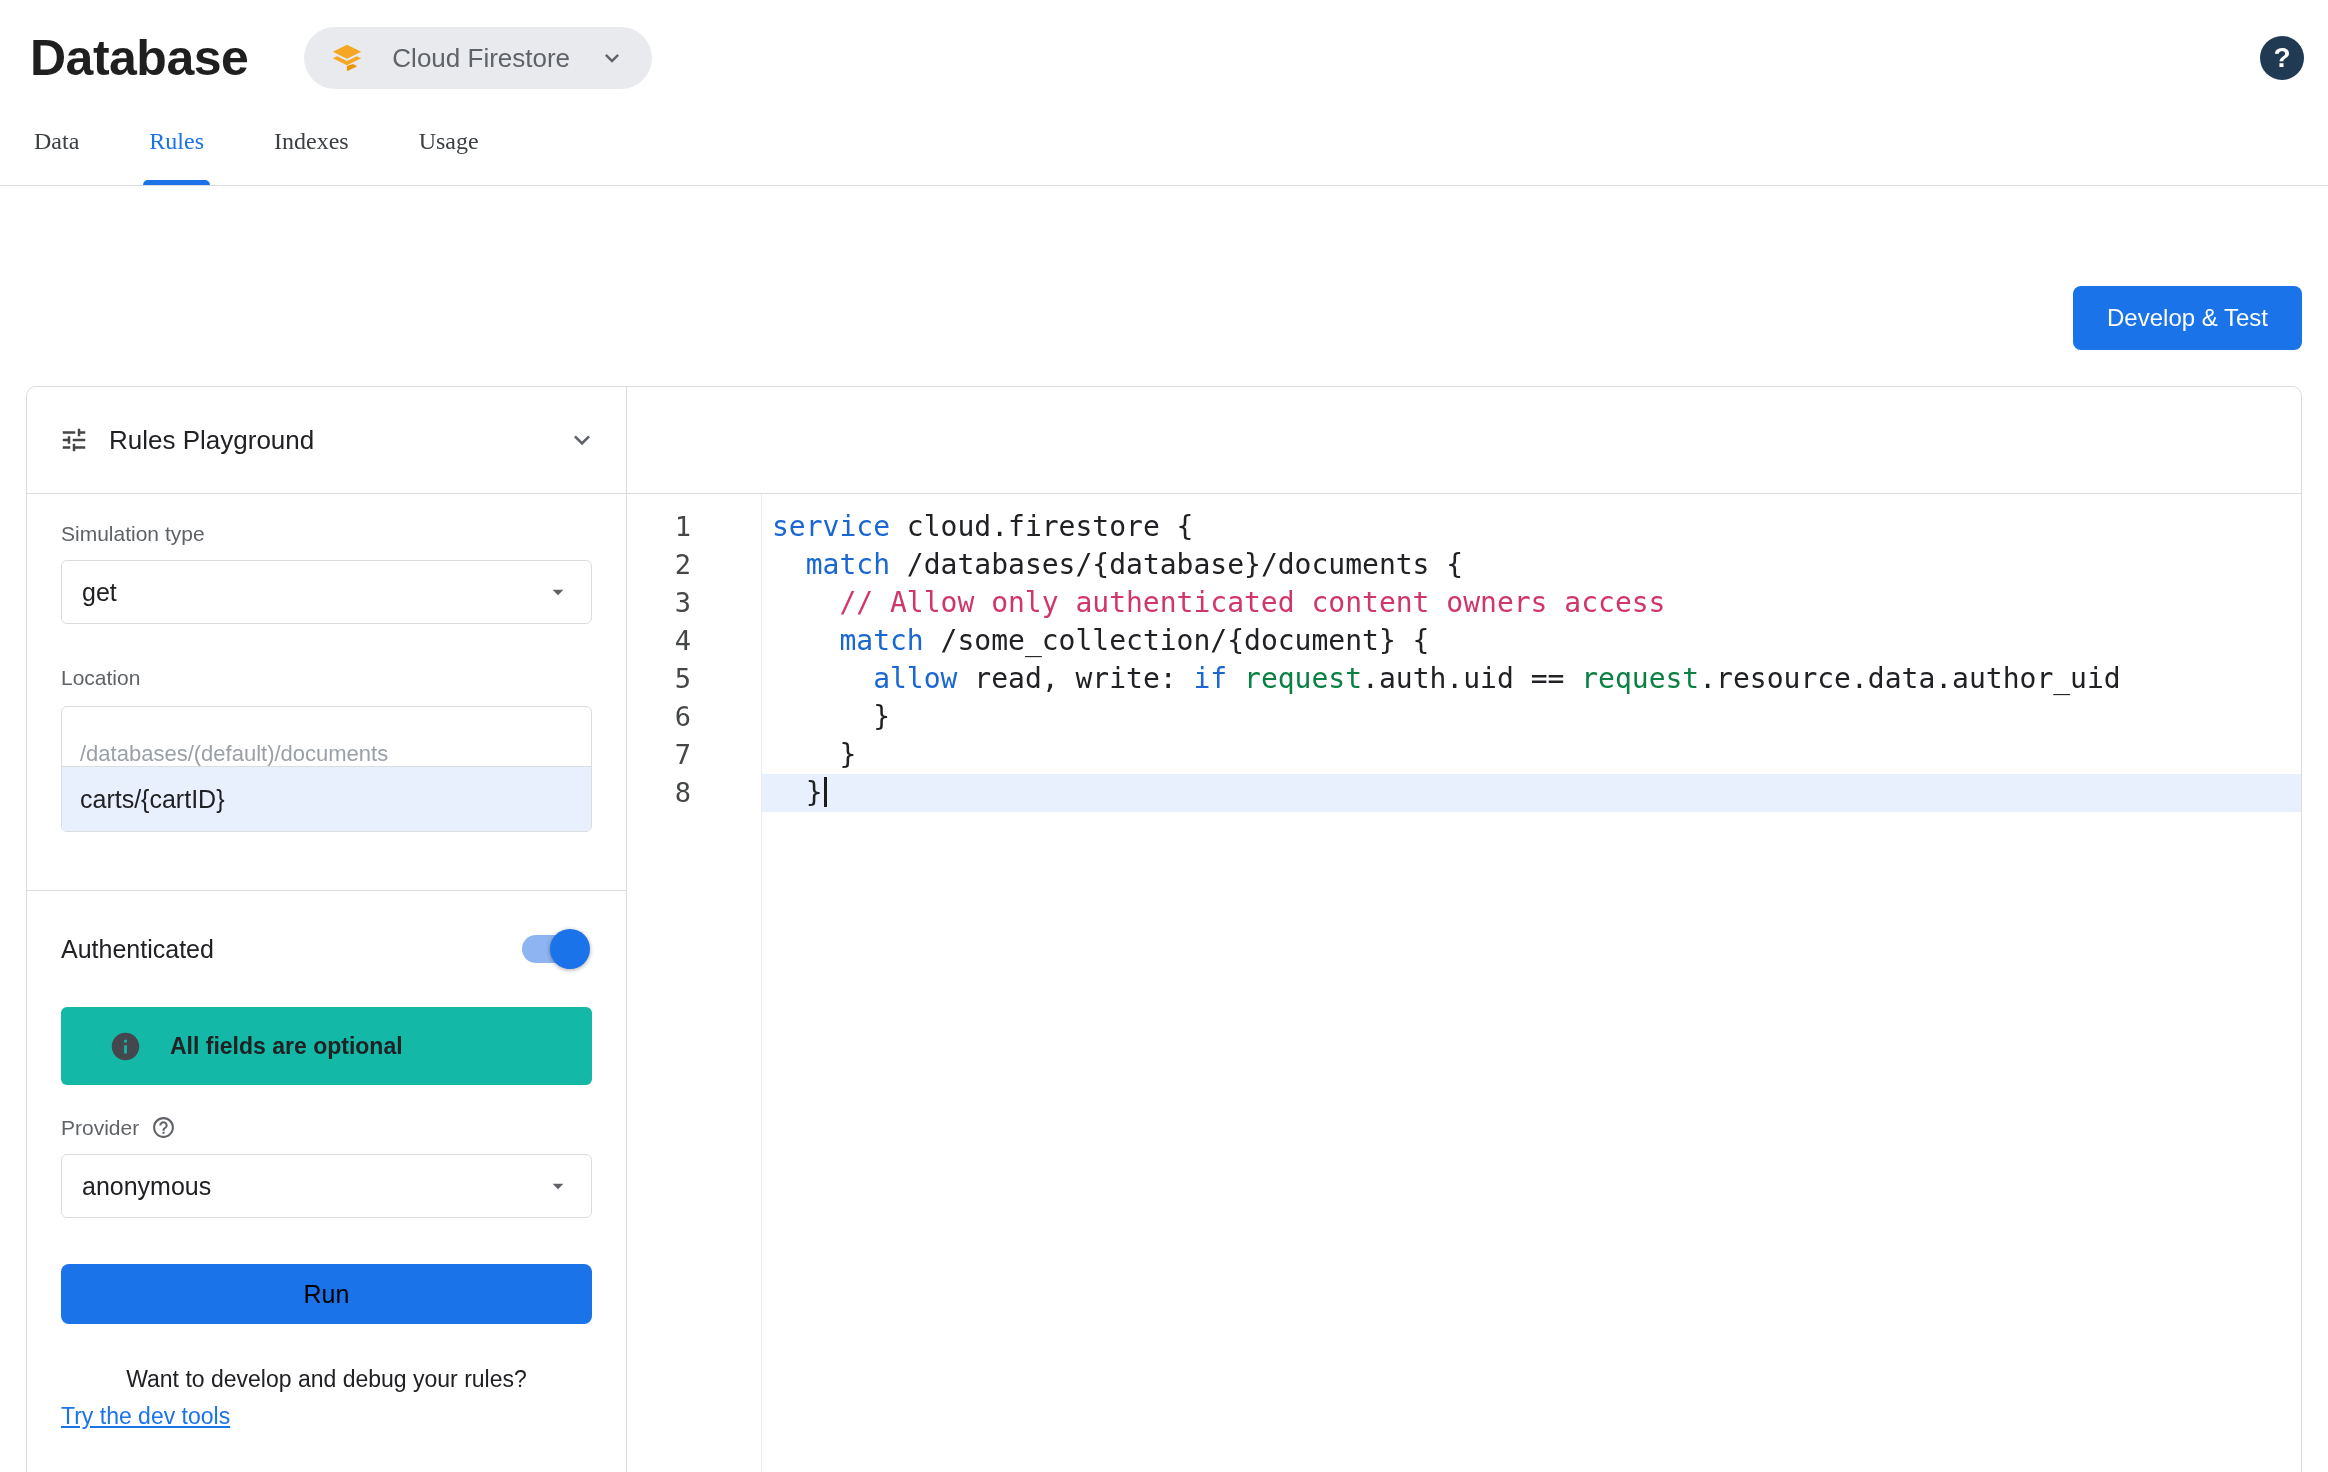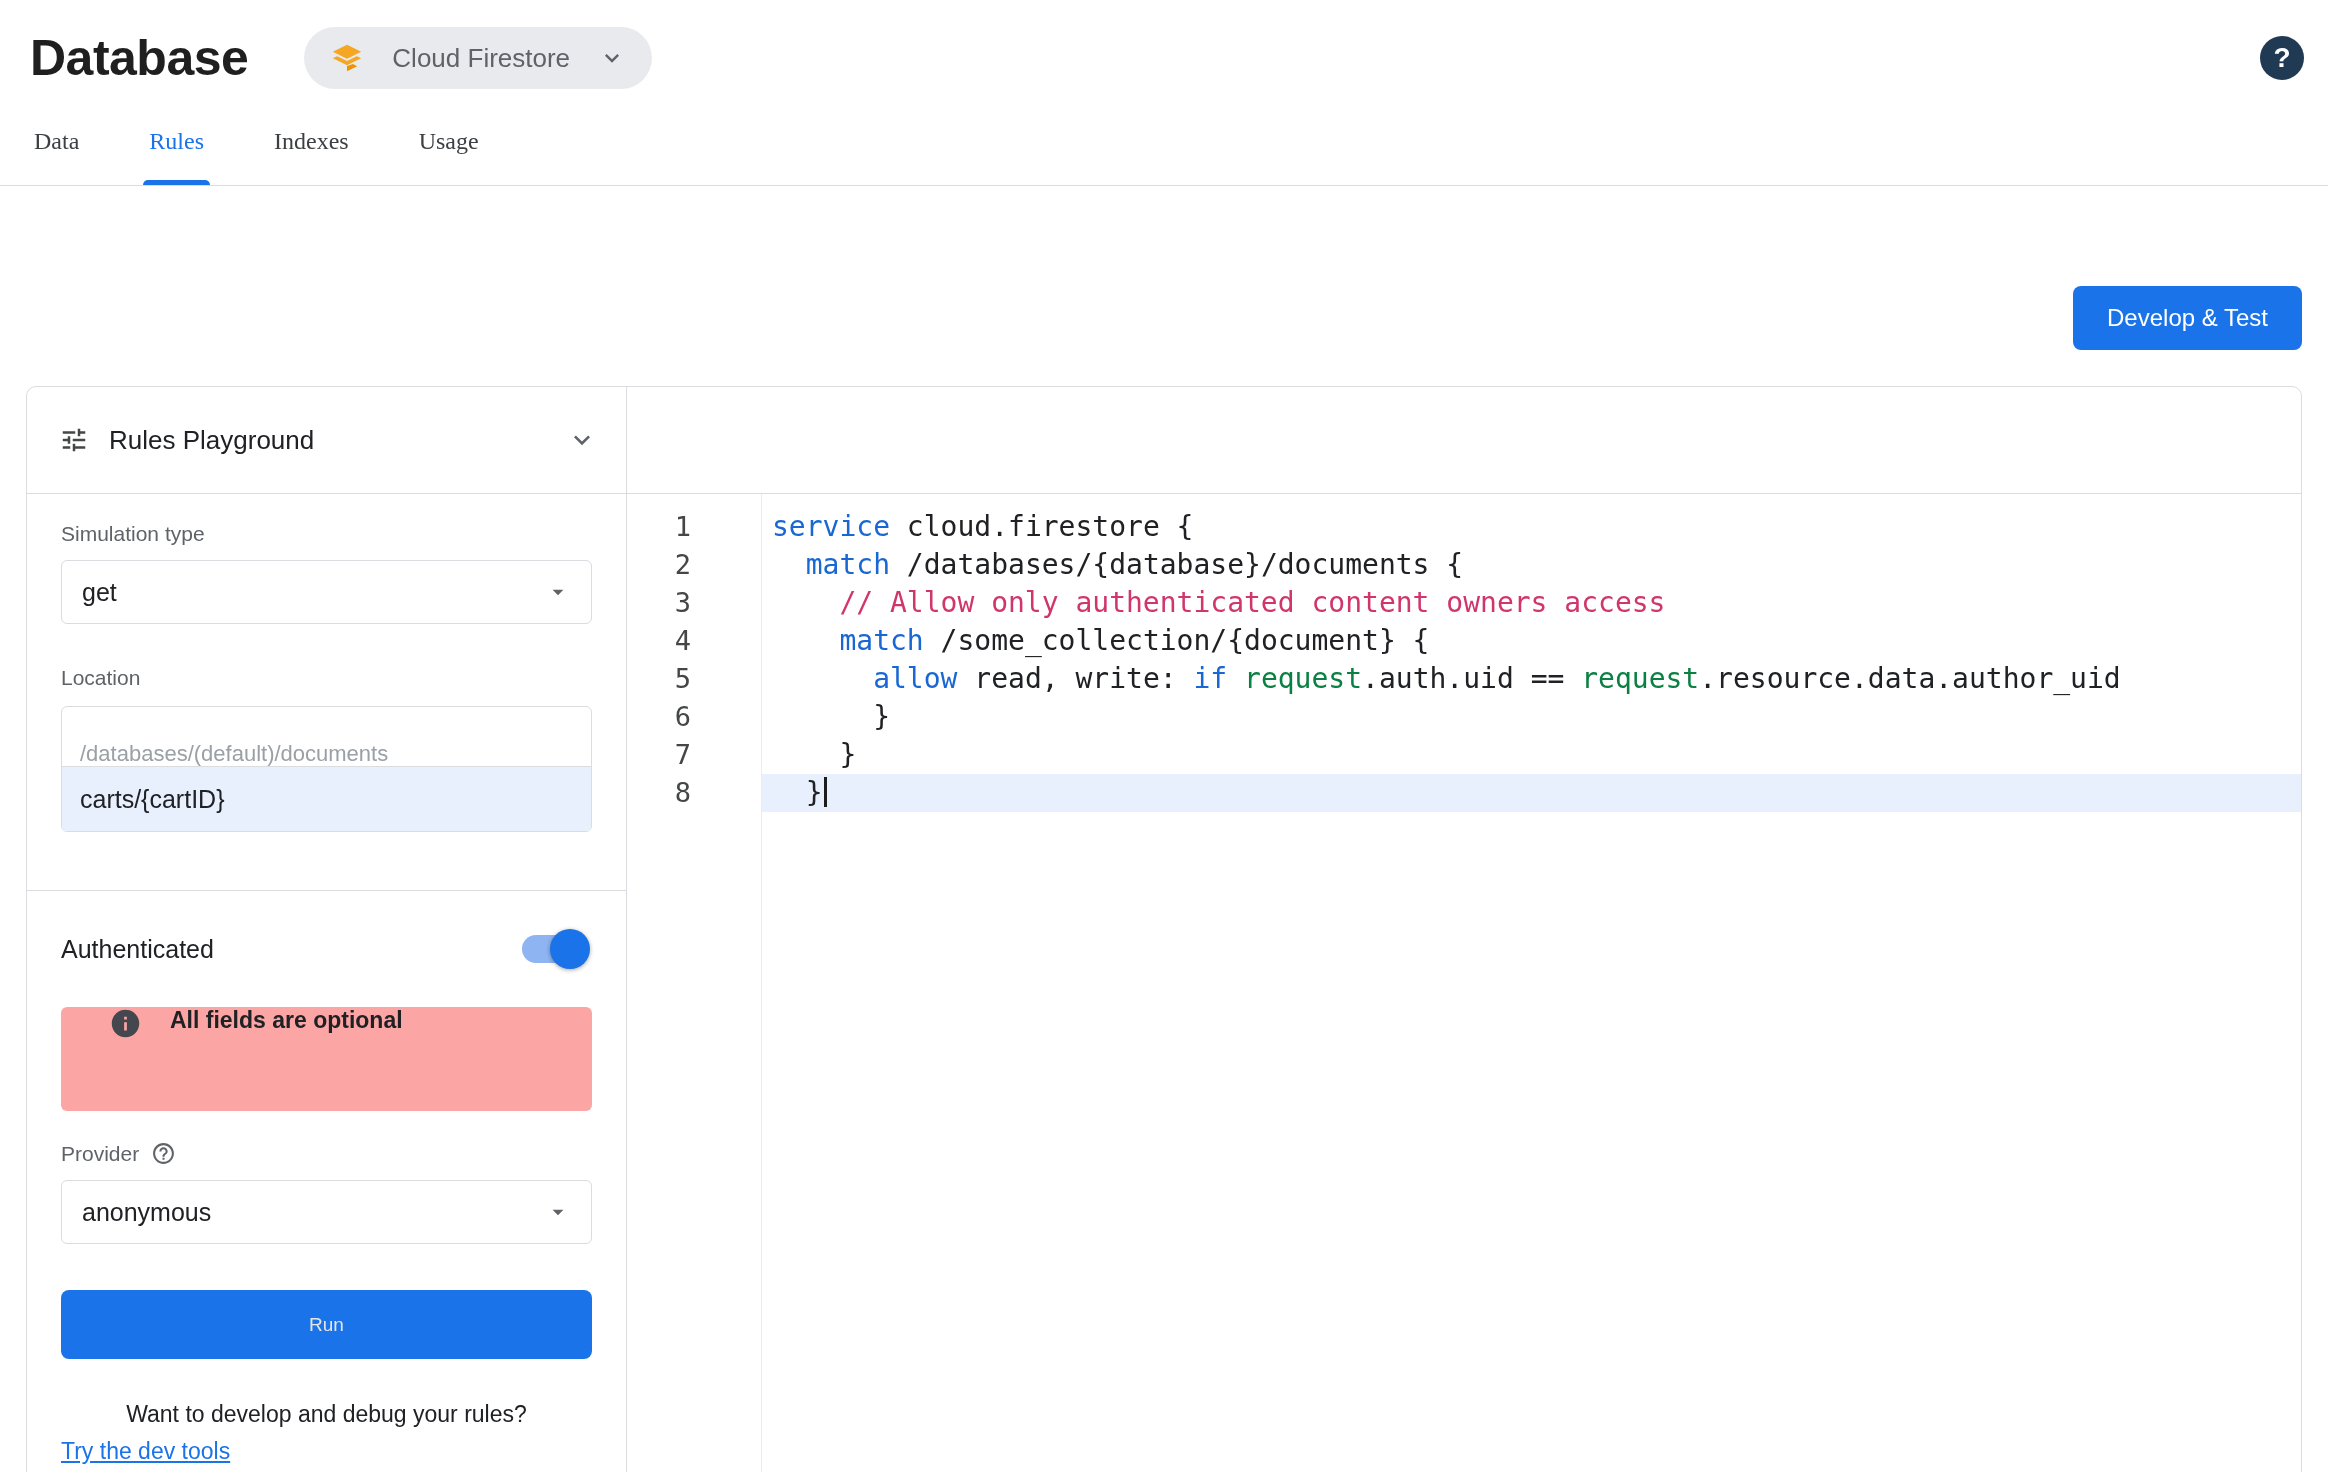--- a/index.html
+++ b/index.html
@@ -66,28 +66,28 @@
   .loc-val { height:64px; display:flex; align-items:center; padding:0 18px; font-size:25px; color:#202124; background:#e8f0fe; cursor:text; }
   .hr-full { height:1px; background:#dadce0; margin:58px -34px 0; }
   .auth-row { margin-top:36px; display:flex; align-items:center; justify-content:space-between; height:44px; }
   .auth-label { font-size:25px; color:#202124; }
   .toggle { position:relative; width:64px; height:28px; border-radius:14px; background:#8fb4f2; margin-right:6px; cursor:pointer; }
   .toggle .knob {
     position:absolute; top:-6px; right:-4px; width:40px; height:40px; border-radius:50%;
     background:#1a73e8; box-shadow:0 1px 4px rgba(0,0,0,.35);
   }
   .infobox {
-    margin-top:36px; height:104px; background:#fca5a5; border-radius:6px;
-    display:flex; padding:0 24px 0 48px; gap:28px;
+    margin-top:36px; height:78px; background:#14b8a6; border-radius:6px;
+    display:flex; align-items:center; padding:0 24px 0 48px; gap:28px;
   }
   .info-text { font-size:23px; font-weight:600; color:#202124; }
   .provider-label { margin-top:30px; display:flex; align-items:center; gap:12px; font-size:21px; color:#5f6368; }
   .run-btn {
-    margin-top:46px; width:100%; height:69px; background:#1a73e8; color:#e5e5e5; border:none;
-    border-radius:8px; font-size:19px; font-weight:500; font-family:inherit; cursor:pointer;
+    margin-top:46px; width:100%; height:60px; background:#1a73e8; color:#000000; border:none;
+    border-radius:8px; font-size:25px; font-weight:500; font-family:inherit; cursor:pointer;
   }
   .dev-prompt { margin-top:42px; text-align:center; font-size:23px; color:#202124; }
   .dev-link-wrap { margin-top:10px; text-align:left; }
   .dev-link { font-size:23px; color:#1a73e8; text-decoration:underline; cursor:pointer; }
   
   .editor { flex:1; min-width:0; display:flex; flex-direction:column; }
   .ed-header { height:107px; flex:0 0 107px; border-bottom:1px solid #dadce0; }
   .ed-body { flex:1; display:flex; overflow:hidden; }
   .gutter {
     width:135px; flex:0 0 135px; border-right:1px solid #ececec; padding-top:14px;

